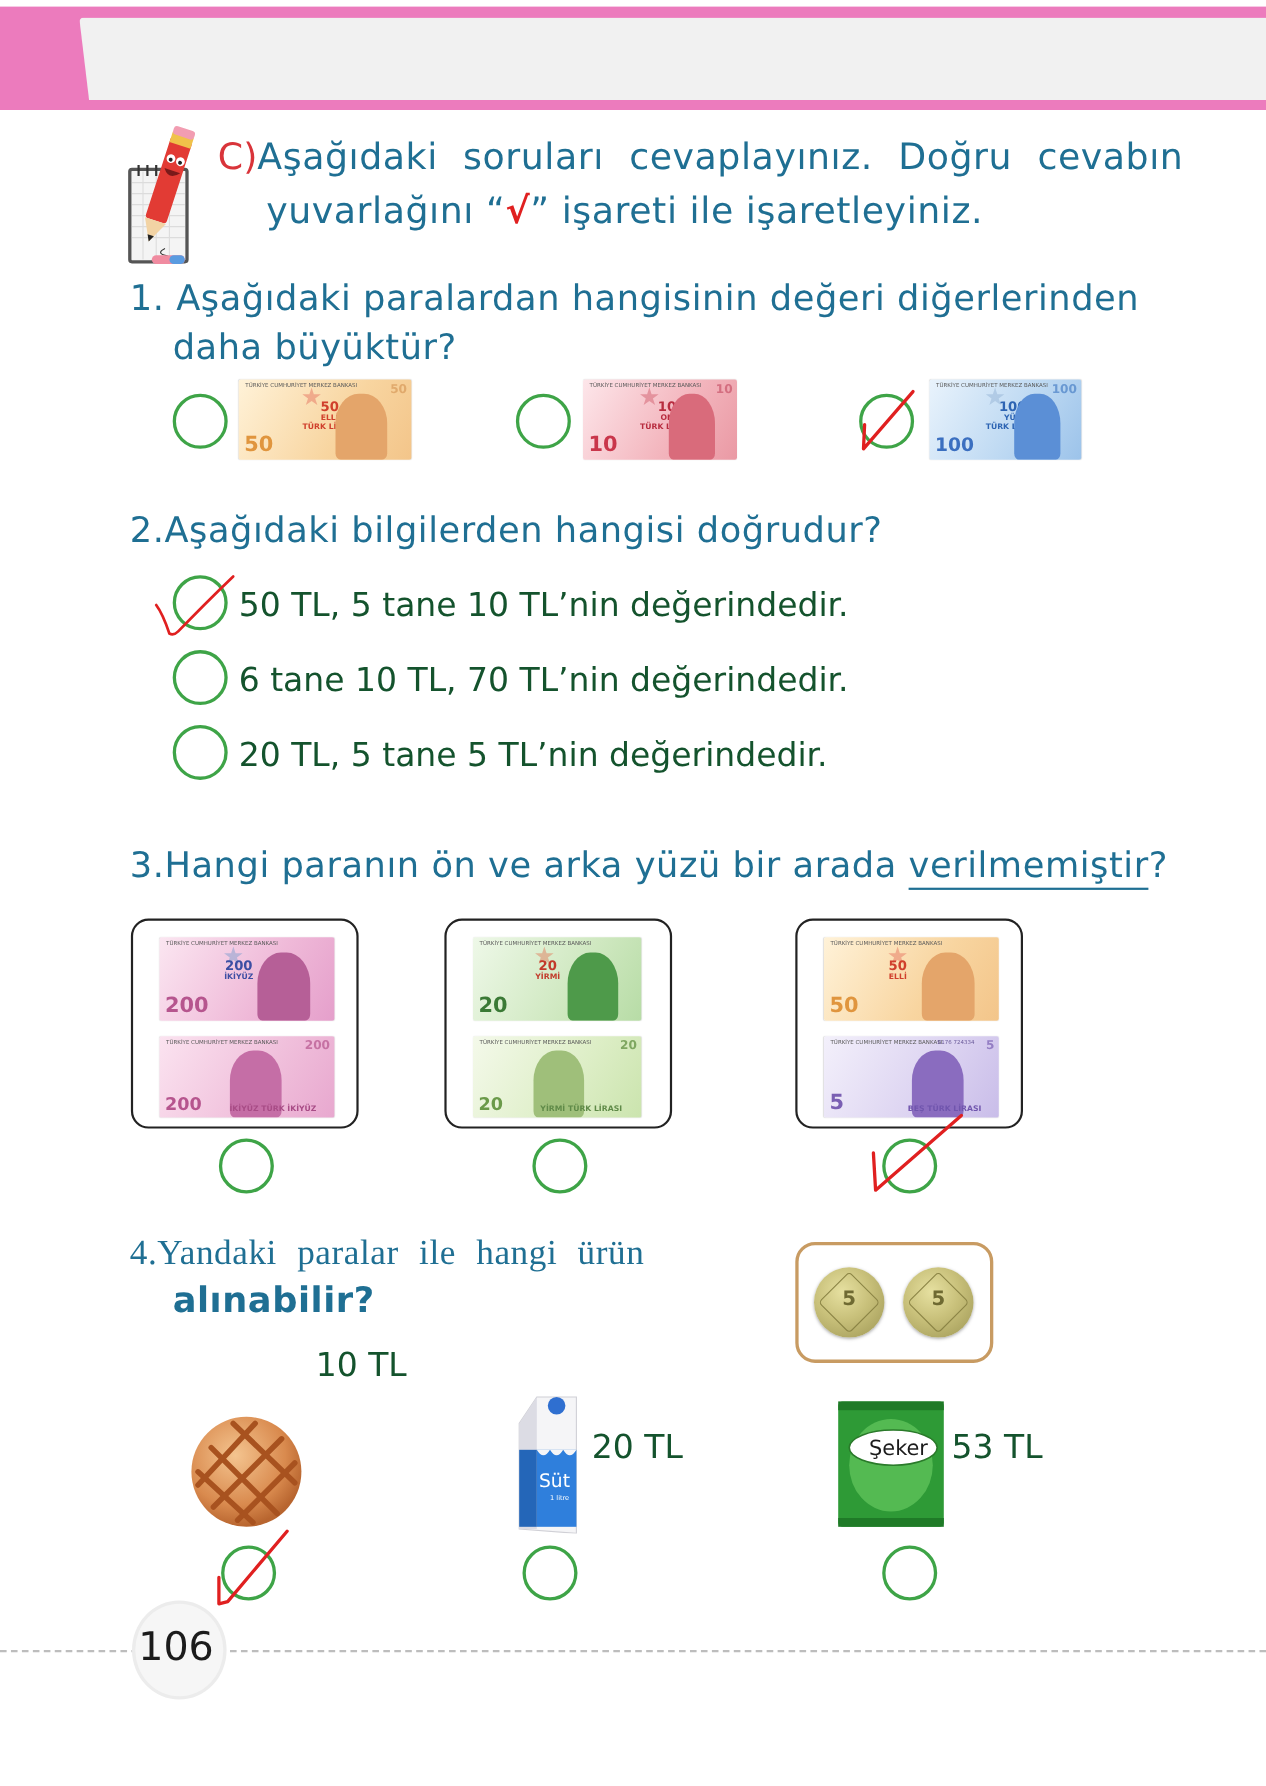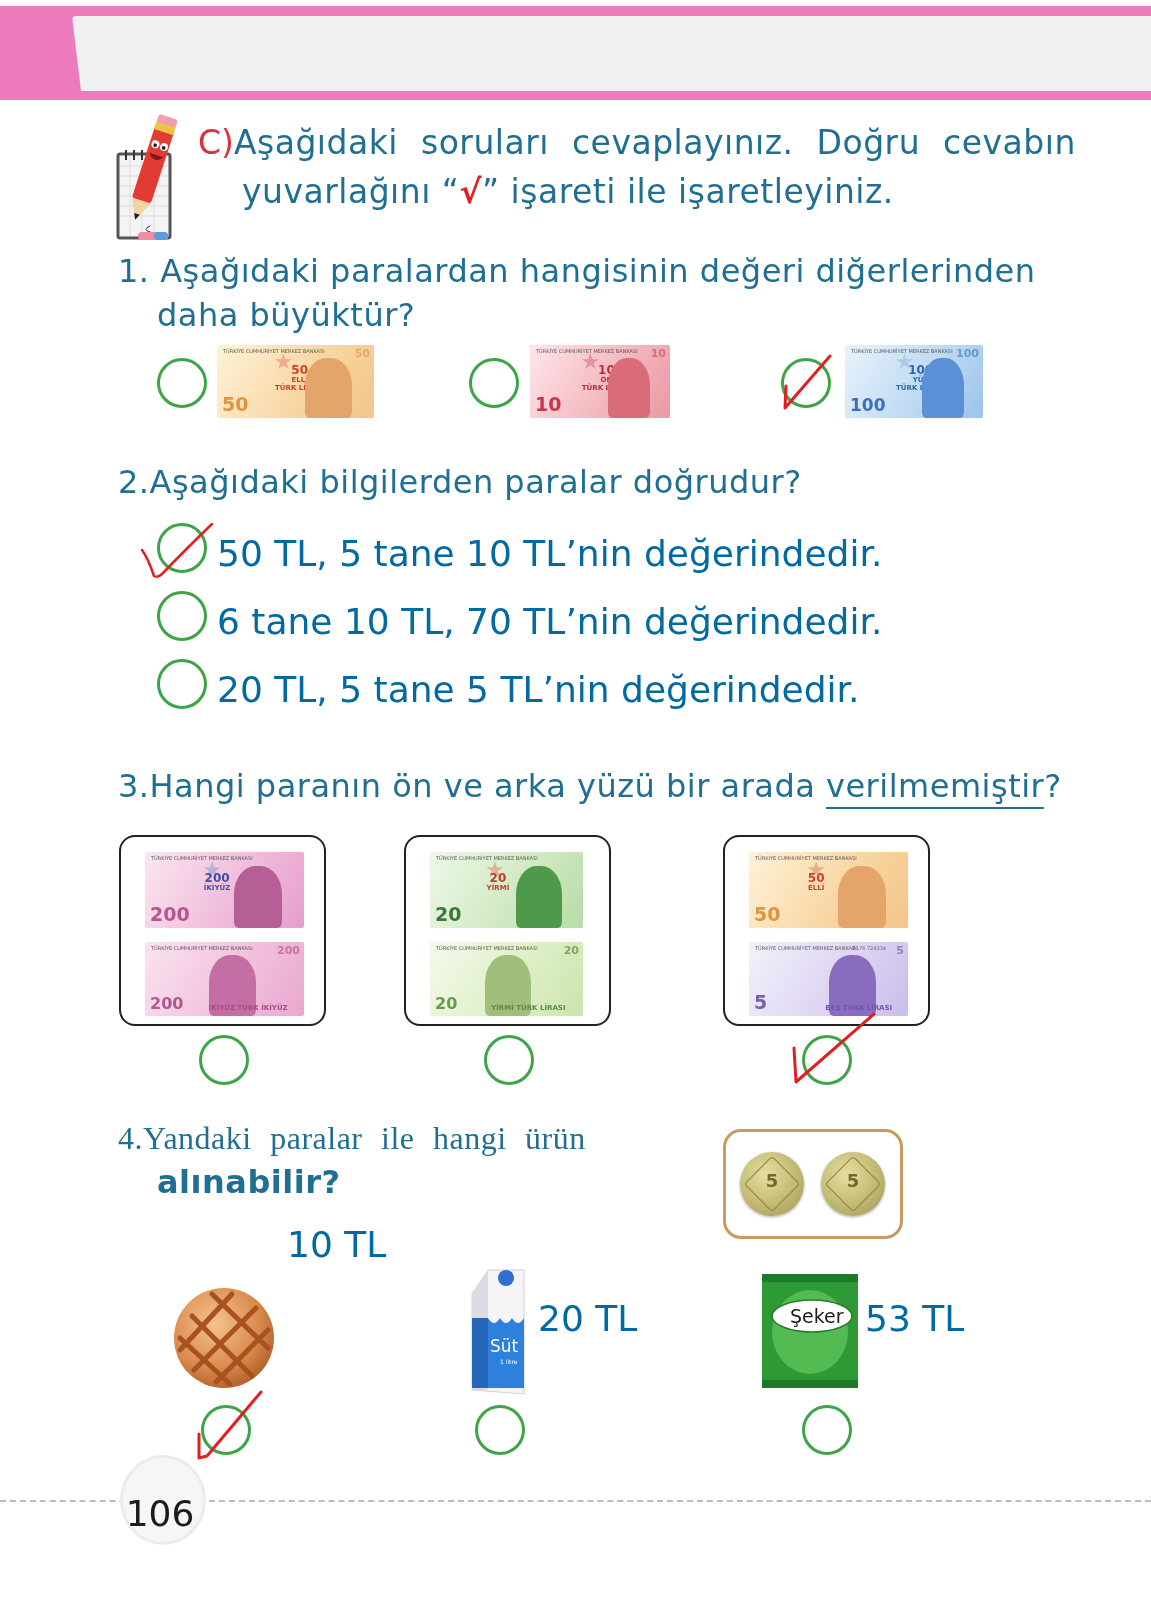--- a/index.html
+++ b/index.html
@@ -6,21 +6,21 @@
   html, body { width: 1151px; height: 1624px; background: #ffffff; overflow: hidden; }
   body { position: relative; font-family: "DejaVu Sans", sans-serif; color: #1f6f93; }
 
   
   .header-band { position: absolute; left: 0; top: 6px; width: 1151px; height: 94px; background: #ec7bbd; }
   .header-panel { position: absolute; left: 72px; top: 16px; width: 1079px; height: 75px; background: #f1f1f1;
                   clip-path: polygon(0 0, 100% 0, 100% 100%, 9px 100%); border-radius: 4px 0 0 4px; }
 
   .abs { position: absolute; }
   .blue-text { color: #1f6f93; font-size: 32px; letter-spacing: 0.5px; white-space: nowrap; }
-  .black-text { color: #0369a1; font-size: 36px; white-space: nowrap; }
+  .black-text { color: #14532d; font-size: 30px; white-space: nowrap; }
 
   .circle { position: absolute; width: 50px; height: 50px; border: 3px solid #3ea447; border-radius: 50%; background: #fff; }
   .check { position: absolute; pointer-events: none; }
 
   .note { position: absolute; border-radius: 2px; overflow: hidden; box-shadow: 0 0 1px rgba(0,0,0,0.15); }
   .note .bank { position: absolute; left: 6px; top: 3px; font-size: 5px; color: #5a5a5a; white-space: nowrap; }
   .note .big { position: absolute; left: 5px; bottom: 3px; font-weight: bold; font-size: 19px; }
   .note .corner { position: absolute; right: 4px; top: 2px; font-weight: bold; font-size: 11px; opacity: .7; }
   .note .mid { position: absolute; left: 37%; top: 28%; text-align: center; font-weight: bold; font-size: 12px; line-height: 11px; }
   .note .mid small { display: block; font-size: 7px; line-height: 8px; }
@@ -32,21 +32,21 @@
 
   .coin-box { position: absolute; left: 723px; top: 1129px; width: 180px; height: 110px; border: 3px solid #c89b62; border-radius: 18px; background: #fff; }
   .coin { position: absolute; width: 64px; height: 64px; border-radius: 50%;
           background: radial-gradient(circle at 40% 35%, #e6e0a0 0%, #c8c07a 45%, #9c9553 100%);
           box-shadow: 0 1px 3px rgba(0,0,0,.35); }
   .coin .inner { position: absolute; left: 12px; top: 12px; width: 40px; height: 40px; border: 1.5px solid #8c8546; transform: rotate(45deg); border-radius: 4px; }
   .coin .val { position: absolute; left: 0; top: 18px; width: 64px; text-align: center; font-size: 18px; color: #6f6a32; font-weight: bold; }
 
   .dash-line { position: absolute; left: 0; top: 1500px; width: 1151px; border-top: 2px dashed #bdbdbd; }
   .page-num-bubble { position: absolute; left: 120px; top: 1455px; width: 86px; height: 90px; border-radius: 50%; background: #f6f6f6; border: 3px solid #ececec; }
-  .page-num { position: absolute; left: 120px; top: 1477px; width: 80px; text-align: center; font-size: 36px; color: #1b1b1b; margin-top: 16px; }
+  .page-num { position: absolute; left: 120px; top: 1477px; width: 80px; text-align: center; font-size: 36px; color: #1b1b1b; }
 </style>
 </head>
 <body>
 
 <div class="header-band"></div>
 <div class="header-panel"></div>
 
 <svg class="abs" style="left:114px;top:114px;" width="66" height="128" viewBox="0 0 66 128">
   <rect x="4" y="40" width="52" height="84" rx="2" fill="#f4f4f4" stroke="#555" stroke-width="3"></rect>
   <g stroke="#dcdcdc" stroke-width="1">
@@ -125,21 +125,21 @@
   <span class="corner" style="color:#4a80c6;">100</span>
   <div class="mid" style="color:#2d64b3;"><span>100</span><small>YÜZ</small><small>TÜRK LİRASI</small></div>
   <div class="portrait" style="background:#5b8fd6;"></div>
   <span class="big" style="color:#3b6fc0;font-size:17px;">100</span>
 </div>
 <svg class="check" style="left:780px;top:352px;" width="55" height="60" viewBox="0 0 55 60">
   <path d="M6 34 L5 56 L50 4" stroke="#e02020" stroke-width="3" fill="none" stroke-linecap="round" stroke-linejoin="round"></path>
 </svg>
 
 <div class="abs blue-text" style="left:118px;top:463px;">
-  <span>2.</span><span>Aşağıdaki bilgilerden paralar doğrudur?</span>
+  <span>2.</span><span>Aşağıdaki bilgilerden hangisi doğrudur?</span>
 </div>
 
 <div class="circle" style="left:157px;top:523px;"></div>
 <div class="abs black-text" style="left:217px;top:533px;">50 TL, 5 tane 10 TL’nin değerindedir.</div>
 <svg class="check" style="left:140px;top:520px;" width="80" height="62" viewBox="0 0 80 62">
   <path d="M2 30 Q8 38 14 56 Q18 58 22 54 Q45 30 72 4" stroke="#e02020" stroke-width="2.5" fill="none" stroke-linecap="round"></path>
 </svg>
 
 <div class="circle" style="left:157px;top:591px;"></div>
 <div class="abs black-text" style="left:217px;top:601px;">6 tane 10 TL, 70 TL’nin değerindedir.</div>

